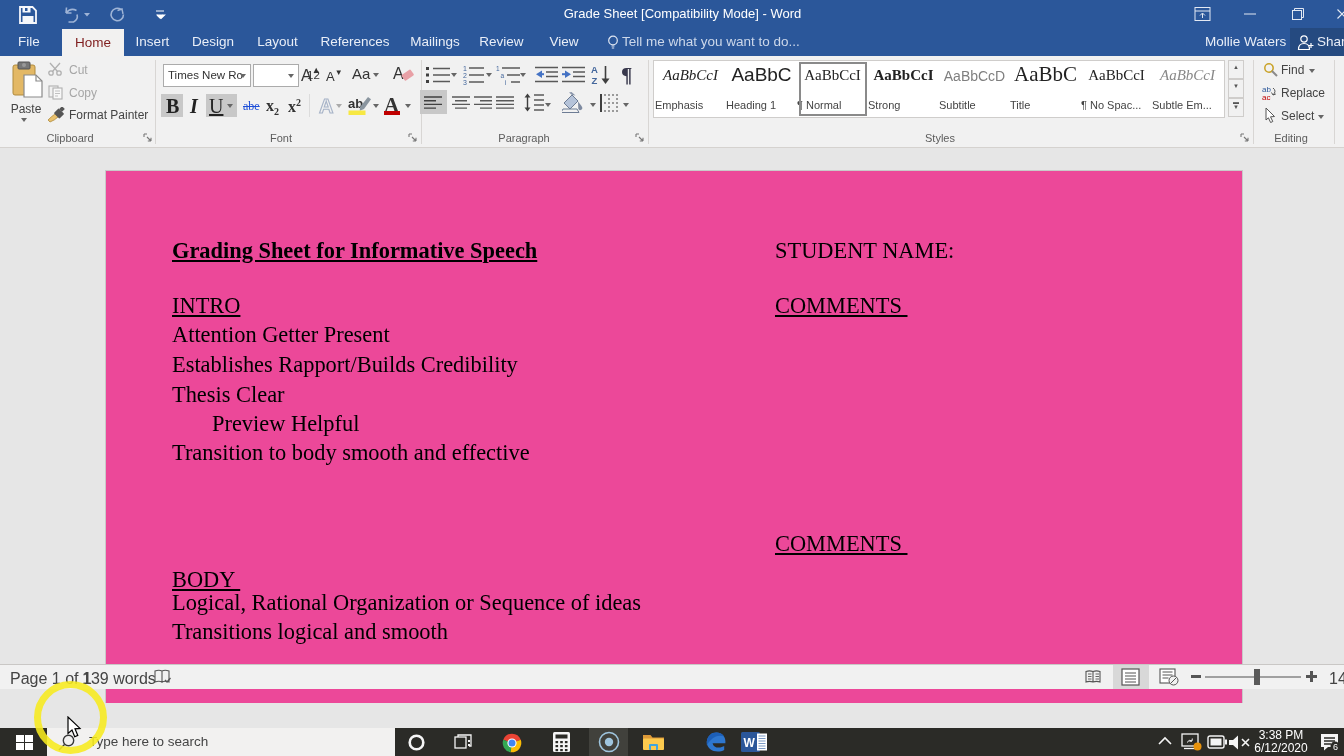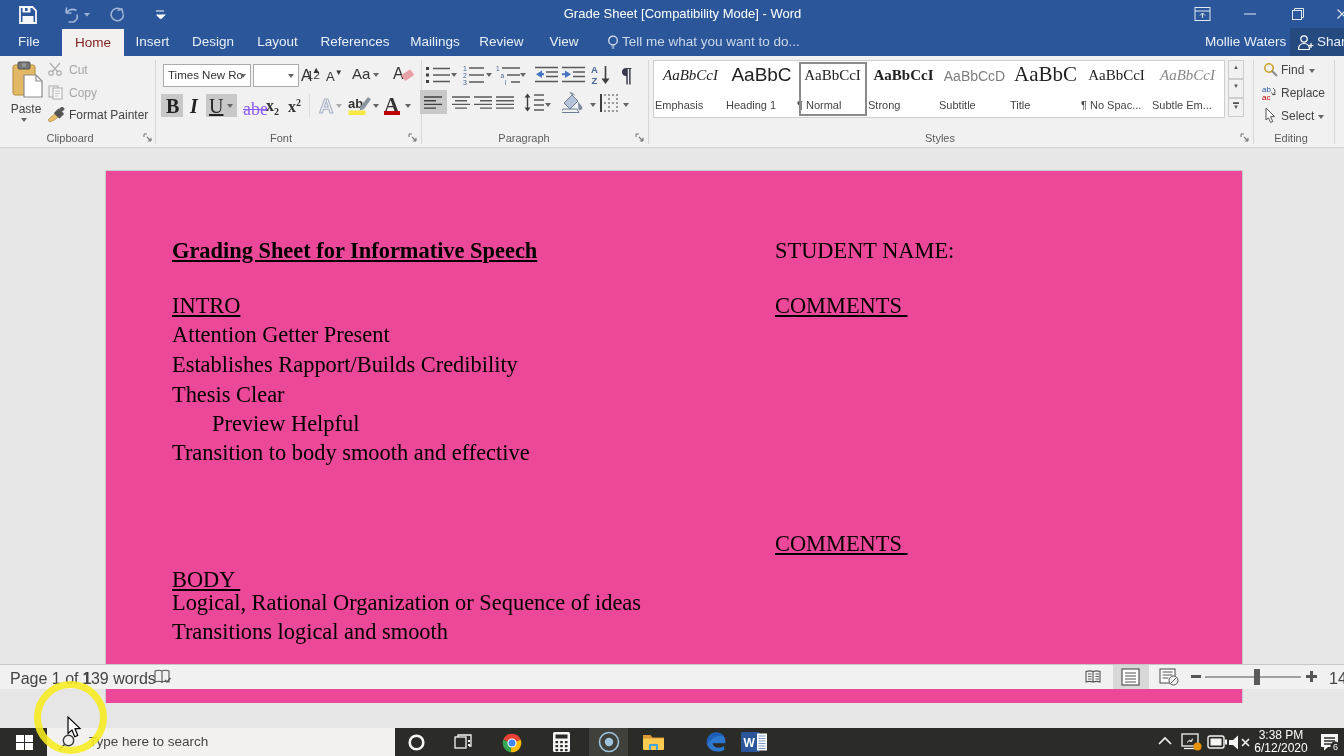--- a/index.html
+++ b/index.html
@@ -167,21 +167,21 @@
     <svg class="ricon" style="left:393px;top:8px;" width="22" height="20" viewBox="0 0 22 20">
       <text x="0" y="15" font-size="16" fill="#333" font-family="Liberation Sans">A</text>
       <rect x="9" y="8" width="11" height="7" rx="1" transform="rotate(-35 14 11)" fill="#e8a0a6"></rect>
     </svg>
     <div style="position:absolute;left:161px;top:38px;width:22px;height:23px;background:#c8c8c8;"></div>
     <div style="position:absolute;left:166px;top:39px;font-size:20px;font-weight:bold;color:#222;font-family:'Liberation Serif',serif;">B</div>
     <div style="position:absolute;left:190px;top:39px;font-size:20px;font-style:italic;font-weight:bold;color:#222;font-family:'Liberation Serif',serif;">I</div>
     <div style="position:absolute;left:206px;top:38px;width:31px;height:23px;background:#c8c8c8;"></div>
     <div style="position:absolute;left:209px;top:39px;font-size:20px;text-decoration:underline;color:#222;font-family:'Liberation Serif',serif;">U</div>
     <div class="arr" style="position:absolute;left:227px;top:48px;"></div>
-    <div style="position:absolute;left:243px;top:43px;font-size:18px;text-decoration:line-through;color:#8b5cf6;font-family:'Liberation Serif',serif;">abe</div>
+    <div style="position:absolute;left:243px;top:43px;font-size:12px;text-decoration:line-through;color:#1d4ed8;font-family:'Liberation Serif',serif;">abe</div>
     <div style="position:absolute;left:266px;top:41px;font-size:16px;font-weight:bold;color:#333;font-family:'Liberation Serif',serif;">x<span style="font-size:10px;vertical-align:-4px;">2</span></div>
     <div style="position:absolute;left:288px;top:41px;font-size:16px;font-weight:bold;color:#333;font-family:'Liberation Serif',serif;">x<span style="font-size:10px;vertical-align:6px;">2</span></div>
     <div style="position:absolute;left:309px;top:38px;width:1px;height:23px;background:#dcdcdc;"></div>
     <div style="position:absolute;left:319px;top:39px;font-size:20px;font-weight:bold;color:#f1f1f1;-webkit-text-stroke:1.1px #a8b4c8;">A</div>
     <div class="arr" style="position:absolute;left:336px;top:48px;border-top-color:#aaa;"></div>
     <svg class="ricon" style="left:348px;top:38px;" width="24" height="23" viewBox="0 0 24 23">
       <text x="0" y="14" font-size="13" font-weight="bold" fill="#333" font-family="Liberation Sans">ab</text>
       <path d="M12 13 L20 3 l3 2.3 L16 15 l-4.2 1.8 z" fill="#8a959f"></path>
       <rect x="0.5" y="16.5" width="17" height="4.5" fill="#f7e843"></rect>
     </svg>

